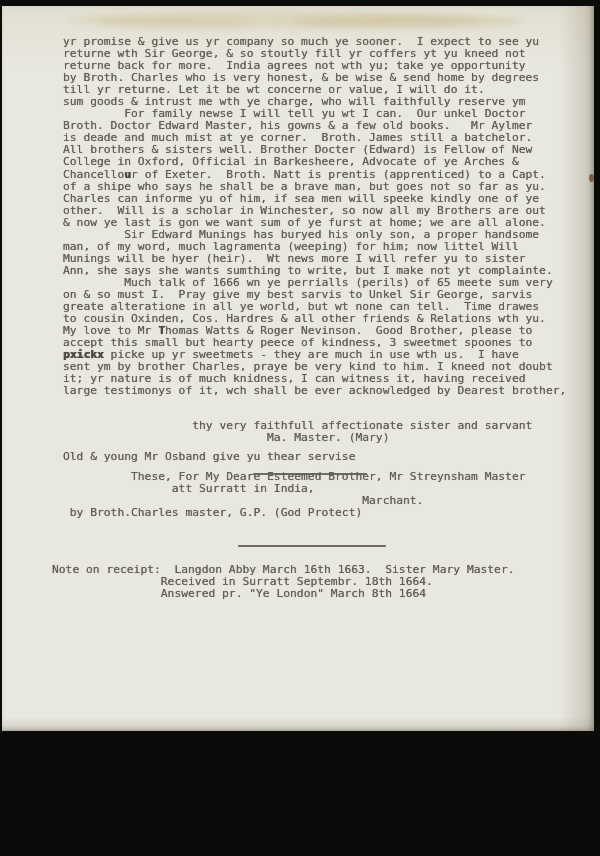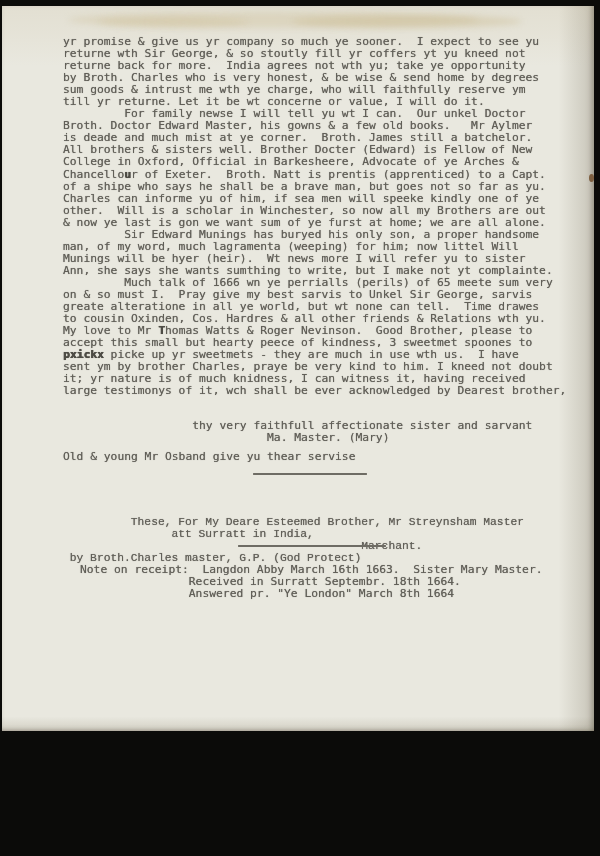--- a/index.html
+++ b/index.html
@@ -43,22 +43,22 @@
 <div class="page">
   <div class="stain s1"></div>
   <div class="stain s2"></div>
   <div class="stain s3"></div>
 
   <div class="tblock" style="left:61px;top:30px;">
       <div class="tline">yr promise &amp; give us yr company so much ye sooner.  I expect to see yu</div>
       <div class="tline">returne wth Sir George, &amp; so stoutly fill yr coffers yt yu kneed not</div>
       <div class="tline">returne back for more.  India agrees not wth yu; take ye opportunity</div>
       <div class="tline">by Broth. Charles who is very honest, &amp; be wise &amp; send home by degrees</div>
+      <div class="tline">till yr returne. Let it be wt concerne or value, I will do it.</div>
       <div class="tline">sum goods &amp; intrust me wth ye charge, who will faithfully reserve ym</div>
-      <div class="tline">till yr returne. Let it be wt concerne or value, I will do it.</div>
       <div class="tline">         For family newse I will tell yu wt I can.  Our unkel Doctor</div>
       <div class="tline">Broth. Doctor Edward Master, his gowns &amp; a few old books.   Mr Aylmer</div>
       <div class="tline">is deade and much mist at ye corner.  Broth. James still a batchelor.</div>
       <div class="tline">All brothers &amp; sisters well. Brother Docter (Edward) is Fellow of New</div>
       <div class="tline">College in Oxford, Official in Barkesheere, Advocate of ye Arches &amp;</div>
       <div class="tline">Chancello<span class="overstrike">u</span>r of Exeter.  Broth. Natt is prentis (apprenticed) to a Capt.</div>
       <div class="tline">of a shipe who says he shall be a brave man, but goes not so far as yu.</div>
       <div class="tline">Charles can informe yu of him, if sea men will speeke kindly one of ye</div>
       <div class="tline">other.  Will is a scholar in Winchester, so now all my Brothers are out</div>
       <div class="tline">&amp; now ye last is gon we want sum of ye furst at home; we are all alone.</div>
@@ -82,29 +82,29 @@
       <div class="tline">                   thy very faithfull affectionate sister and sarvant</div>
       <div class="tline">                              Ma. Master. (Mary)</div>
     </div>
 
   <div class="tblock" style="left:61px;top:445px;text-align:center;">
       <div class="tline">Old &amp; young Mr Osband give yu thear servise</div>
     </div>
 
   <div class="divider" style="left:251px;top:467px;width:114px;"></div>
 
-  <div class="tblock" style="left:61px;top:510px;font-family:Liberation Mono, monospace;">
+  <div class="tblock" style="left:61px;top:465px;">
       <div class="tline">          These, For My Deare Esteemed Brother, Mr Streynsham Master</div>
       <div class="tline">                att Surratt in India,</div>
       <div class="tline">                                            Marchant.</div>
       <div class="tline"> by Broth.Charles master, G.P. (God Protect)</div>
     </div>
 
   <div class="divider" style="left:236px;top:539px;width:148px;"></div>
 
-  <div class="tblock" style="left:78px;top:558px;">
+  <div class="tblock" style="left:50px;top:558px;">
       <div class="tline">Note on receipt:  Langdon Abby March 16th 1663.  Sister Mary Master.</div>
       <div class="tline">                Received in Surratt Septembr. 18th 1664.</div>
       <div class="tline">                Answered pr. "Ye London" March 8th 1664</div>
     </div>
 
   <div class="edge-mark" style="left:587px;top:168px;"></div>
 </div>
 
 </body></html>

